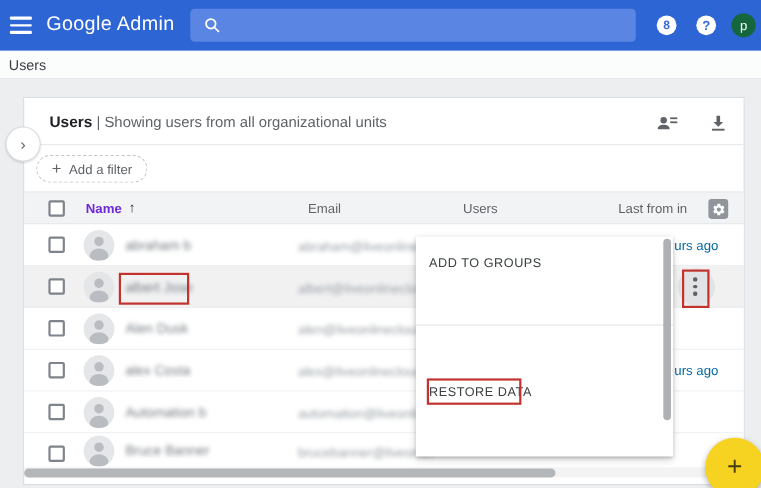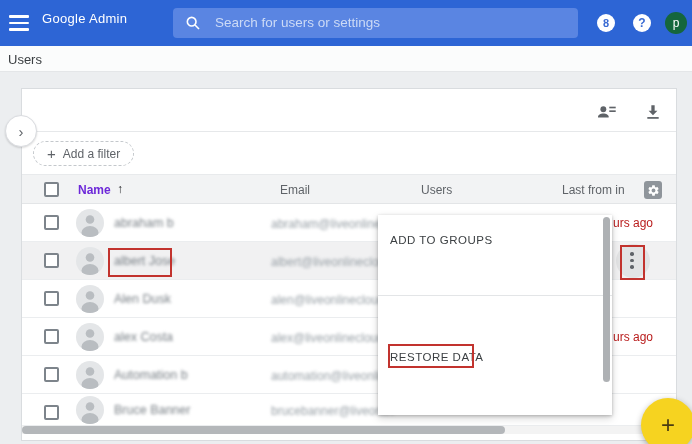--- a/index.html
+++ b/index.html
@@ -4,21 +4,21 @@
 <style>
   * { margin:0; padding:0; box-sizing:border-box; }
   html,body { background:#e9ebed; }
   body { font-family:"Liberation Sans", sans-serif; }
   .screen { position:relative; width:692px; height:444px; overflow:hidden; background:#eceef0; }
 
   
   .topbar { position:absolute; left:0; top:0; width:692px; height:46px; background:#2d65d5; z-index:20; }
   .hamburger { position:absolute; left:9px; top:15px; width:20px; height:16px; cursor:pointer; }
   .hamburger span { display:block; height:2.5px; background:#fff; margin-bottom:4px; border-radius:1px; }
-  .brand { position:absolute; left:42px; top:11px; color:#fff; font-size:13px; font-weight:500; letter-spacing:.3px; }
+  .brand { position:absolute; left:42px; top:11px; color:#fff; font-size:18px; font-weight:500; letter-spacing:.3px; }
   .searchbox { position:absolute; left:173px; top:8px; width:405px; height:30px; background:#5a85e2; border-radius:4px; }
   .searchbox svg { position:absolute; left:12px; top:7px; }
   .search-placeholder { position:absolute; left:42px; top:7px; font-size:13.5px; color:#ccdaf6; }
   .circle-btn { position:absolute; top:14px; width:18px; height:18px; background:#fff; border-radius:50%;
                 display:flex; align-items:center; justify-content:center; font-size:11px; font-weight:bold; color:#3a6bd3; }
   .circle-btn.n8 { left:597px; }
   .circle-btn.hl { left:633px; font-size:12px; }
   .avatar-top { position:absolute; left:665px; top:12px; width:22px; height:22px; background:#15663c; border-radius:50%;
                 display:flex; align-items:center; justify-content:center; color:#fff; font-size:12px; }
 
@@ -58,21 +58,21 @@
 
   .row { position:absolute; left:0; width:654px; height:38px; border-bottom:1px solid #ebedef; background:#fff; }
   .row.hl { background:#f1f1f2; }
   .row .checkbox { top:11px; }
   .avatar-cell { position:absolute; left:54px; top:5px; width:28px; height:28px; border-radius:50%;
                  background:#e4e6e8; overflow:hidden; }
   .avatar-cell svg { display:block; }
   .cell-name { position:absolute; left:92px; top:12px; font-size:12.5px; color:#7a8187; }
   .cell-email { position:absolute; left:249px; top:13px; font-size:12px; color:#99a1a7; }
   .redacted { filter:blur(1.7px); }
-  .cell-last { position:absolute; left:591px; top:12px; font-size:12px; color:#b91c1c; }
+  .cell-last { position:absolute; left:591px; top:12px; font-size:12px; color:#0369a1; }
 
   .kebab-circle { position:absolute; left:594px; top:2px; width:34px; height:34px; background:#e2e3e4; border-radius:50%; }
   .kebab-dots { position:absolute; left:14px; top:8px; width:4px; }
   .kebab-dots i { display:block; width:3.5px; height:3.5px; background:#5f6368; border-radius:50%; margin-bottom:3px; }
 
   
   .hscroll-track { position:absolute; left:0; top:337px; width:654px; height:8px; background:#f3f3f3; }
   .hscroll-thumb { position:absolute; left:0; top:0; width:483px; height:8px; background:#b4b7ba; border-radius:4px; }
 
   
@@ -109,39 +109,43 @@
       <span></span>
         <span></span>
         <span></span>
     </div>
     <div class="brand">Google Admin</div>
     <div class="searchbox">
       <svg width="16" height="16" viewBox="0 0 24 24" fill="none" stroke="#ffffff" stroke-width="2.4">
         <circle cx="10" cy="10" r="6.5"></circle>
           <line x1="15" y1="15" x2="21" y2="21"></line>
       </svg>
-      <span class="search-placeholder">Search for users or settings</span>
     </div>
     <div class="circle-btn n8">
       <span>8</span>
     </div>
     <div class="circle-btn hl">
       <span>?</span>
     </div>
     <div class="avatar-top">
       <span>p</span>
     </div>
   </header>
 
   <div class="breadcrumb">
     <span>Users</span>
   </div>
 
   <div class="card">
 
+    <div class="card-title-row">
+      <span class="t">Users</span>
+      <span>|</span>
+      <span>Showing users from all organizational units</span>
+    </div>
 
     <div class="icon-btn adduser">
       <svg width="22" height="22" viewBox="0 0 24 24" fill="#5f6368">
         <circle cx="8" cy="9" r="3.2"></circle>
         <path d="M8 13.5c-3.2 0-5.8 1.6-5.8 3.4V18h11.6v-1.1c0-1.8-2.6-3.4-5.8-3.4z"></path>
         <rect x="14.5" y="6.2" width="7" height="1.8"></rect>
         <rect x="14.5" y="10.2" width="7" height="1.8"></rect>
       </svg>
     </div>
     <div class="icon-btn download">

